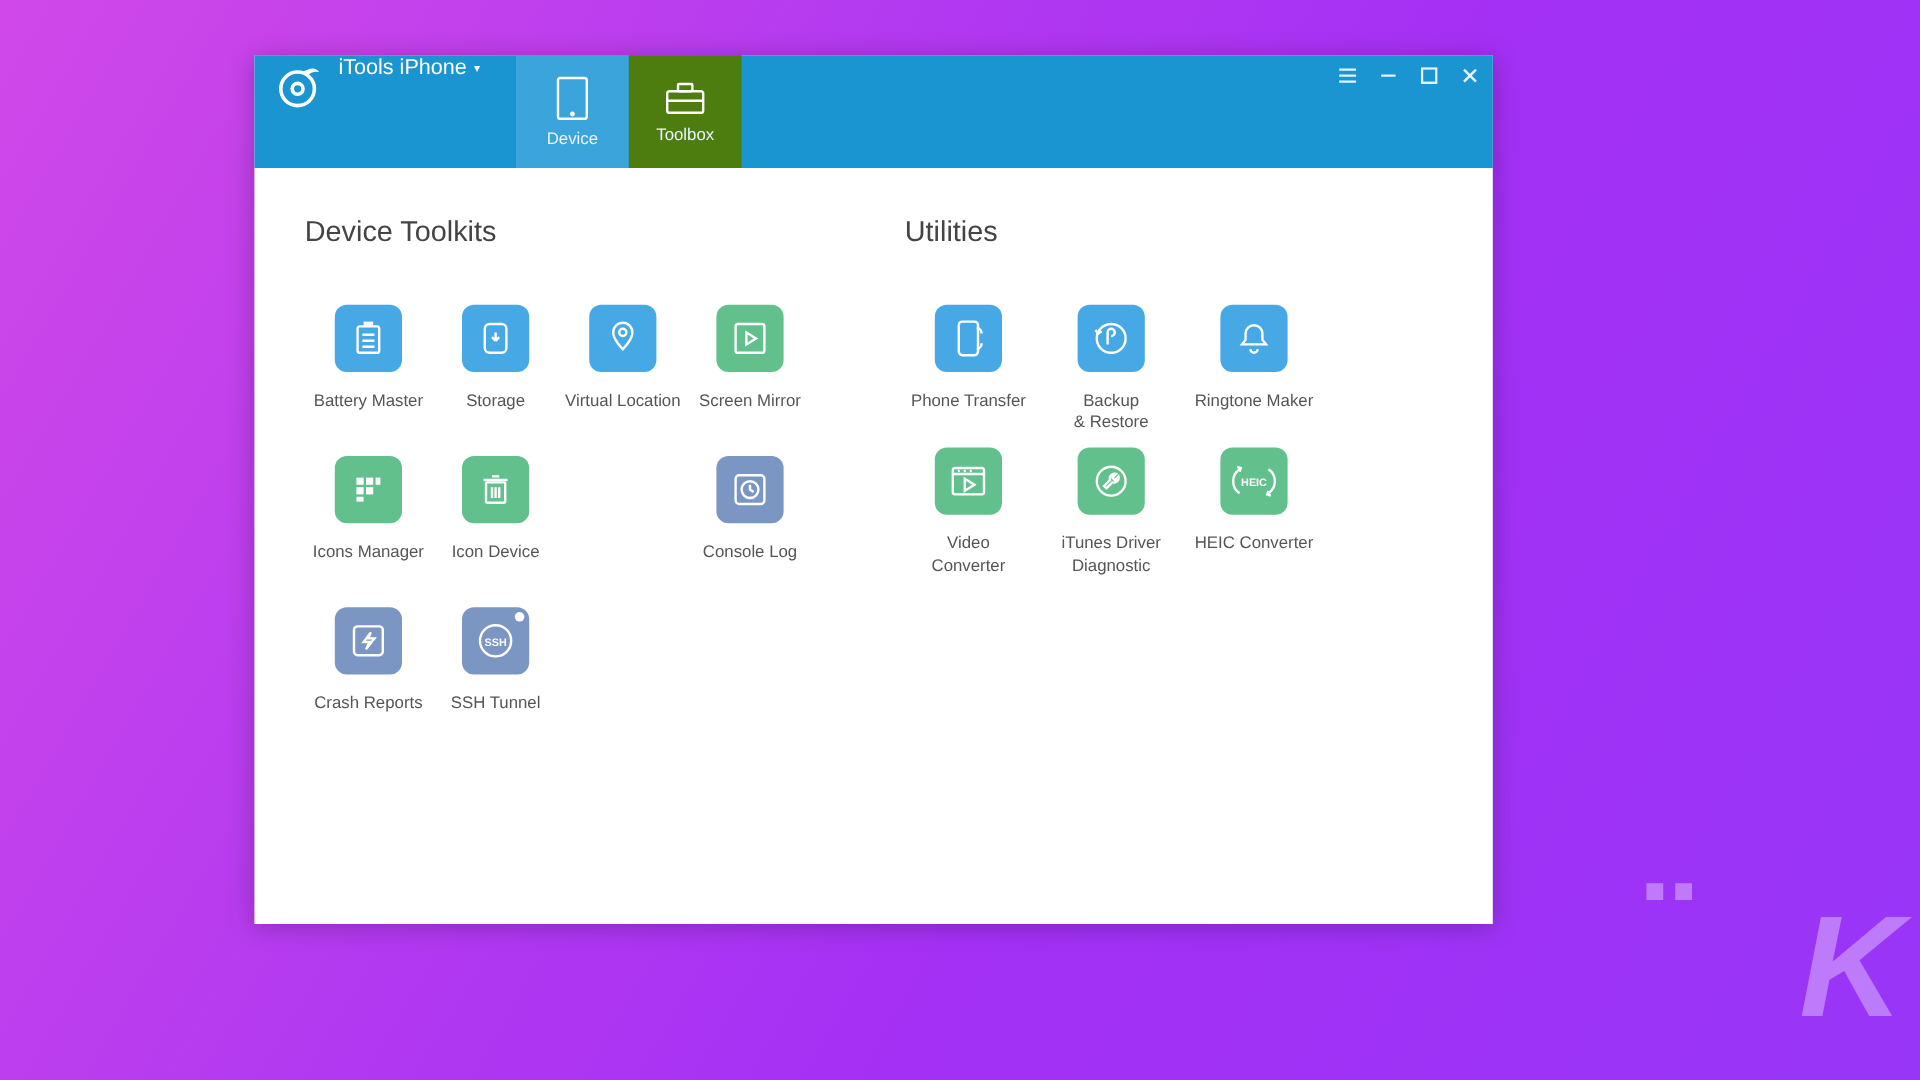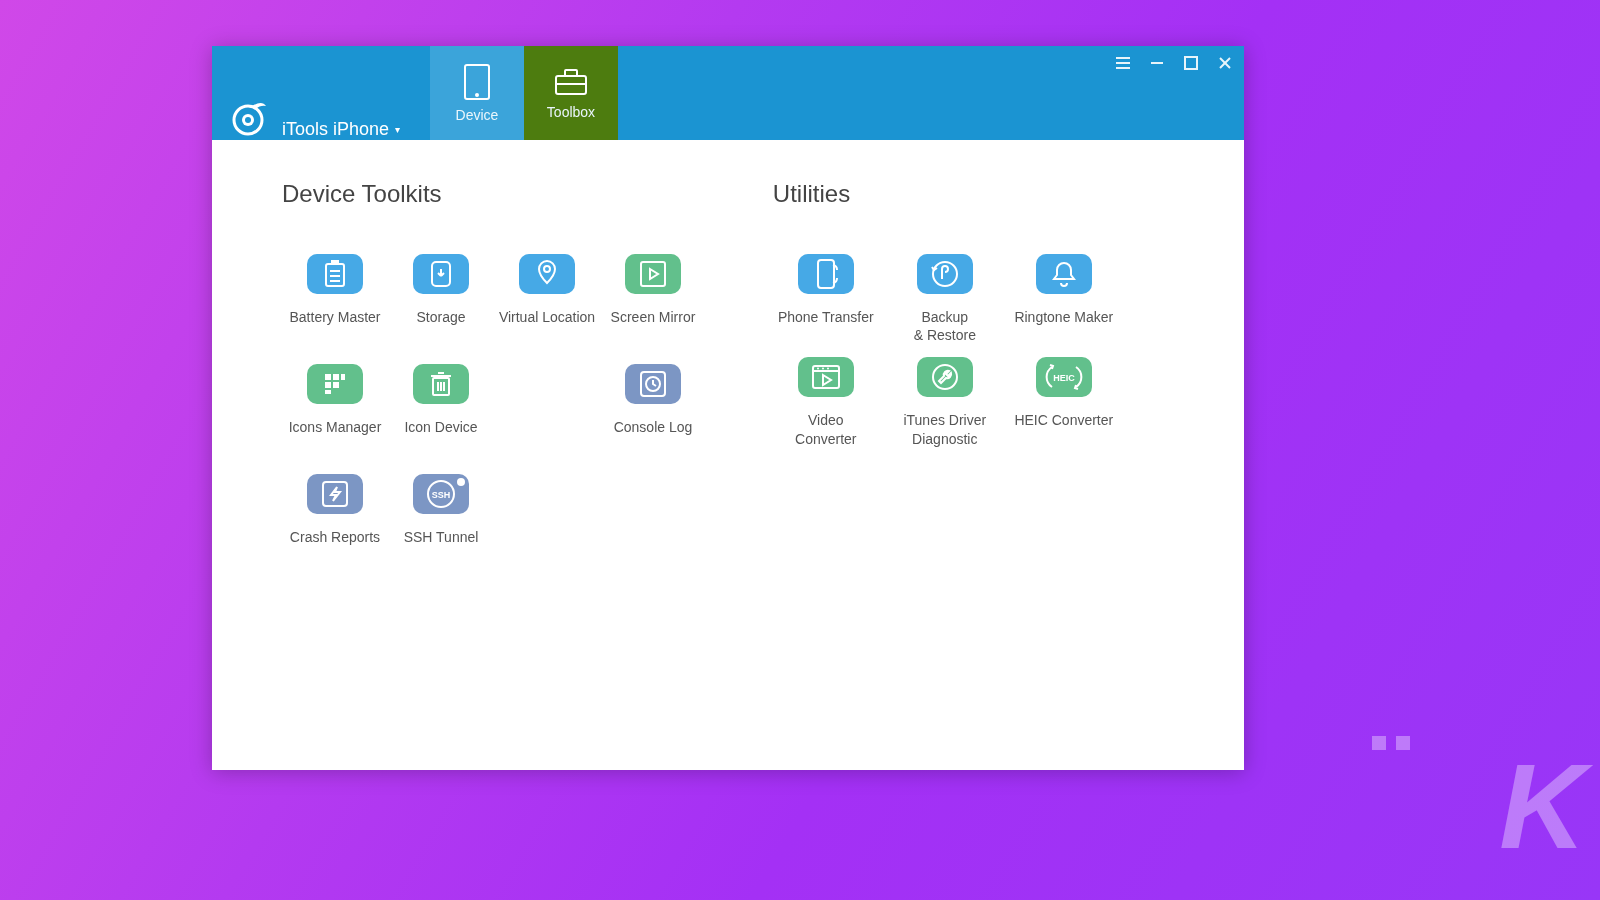--- a/index.html
+++ b/index.html
@@ -18,21 +18,21 @@
   
   .header {
     height:94px;
     background:#1b94d2;
     display:flex;
     align-items:stretch;
     position:relative;
   }
   .brand {
     display:flex;
-    align-items:flex-end;
+    align-items:flex-start;
     gap:10px;
     padding-left:12px;
     width:218px;
   }
   .brand-logo {
     width:48px;height:48px;
     display:flex;align-items:center;justify-content:center;
   }
   .brand-title {
     color:#fff;
@@ -67,21 +67,21 @@
   .win-btn {
     width:18px;height:18px;
     display:flex;align-items:center;justify-content:center;
     cursor:pointer;
     opacity:.9;
     font-size:14px;
   }
   
   .main {
     display:flex;
-    padding:40px 60px 0 70px;
+    padding:40px 60px 0 42px;
     gap:60px;
   }
   .col-left  { width:440px; }
   .col-right { width:420px; }
   .section-title {
     font-size:24px;
     color:#444;
     font-weight:400;
     margin-bottom:46px;
   }
@@ -98,21 +98,21 @@
     column-gap:0;
     gap:13px;
   }
   .tile {
     display:flex;
     flex-direction:column;
     align-items:center;
     cursor:pointer;
   }
   .tile-icon {
-    width:56px;height:40px;
+    width:56px;height:56px;
     border-radius:10px;
     display:flex;align-items:center;justify-content:center;
     margin-bottom:14px;
   }
   .blue   { background:#46a9e6; }
   .green  { background:#62c08c; }
   .slate  { background:#7c96c4; }
   .tile-label {
     font-size:14px;
     color:#555;

